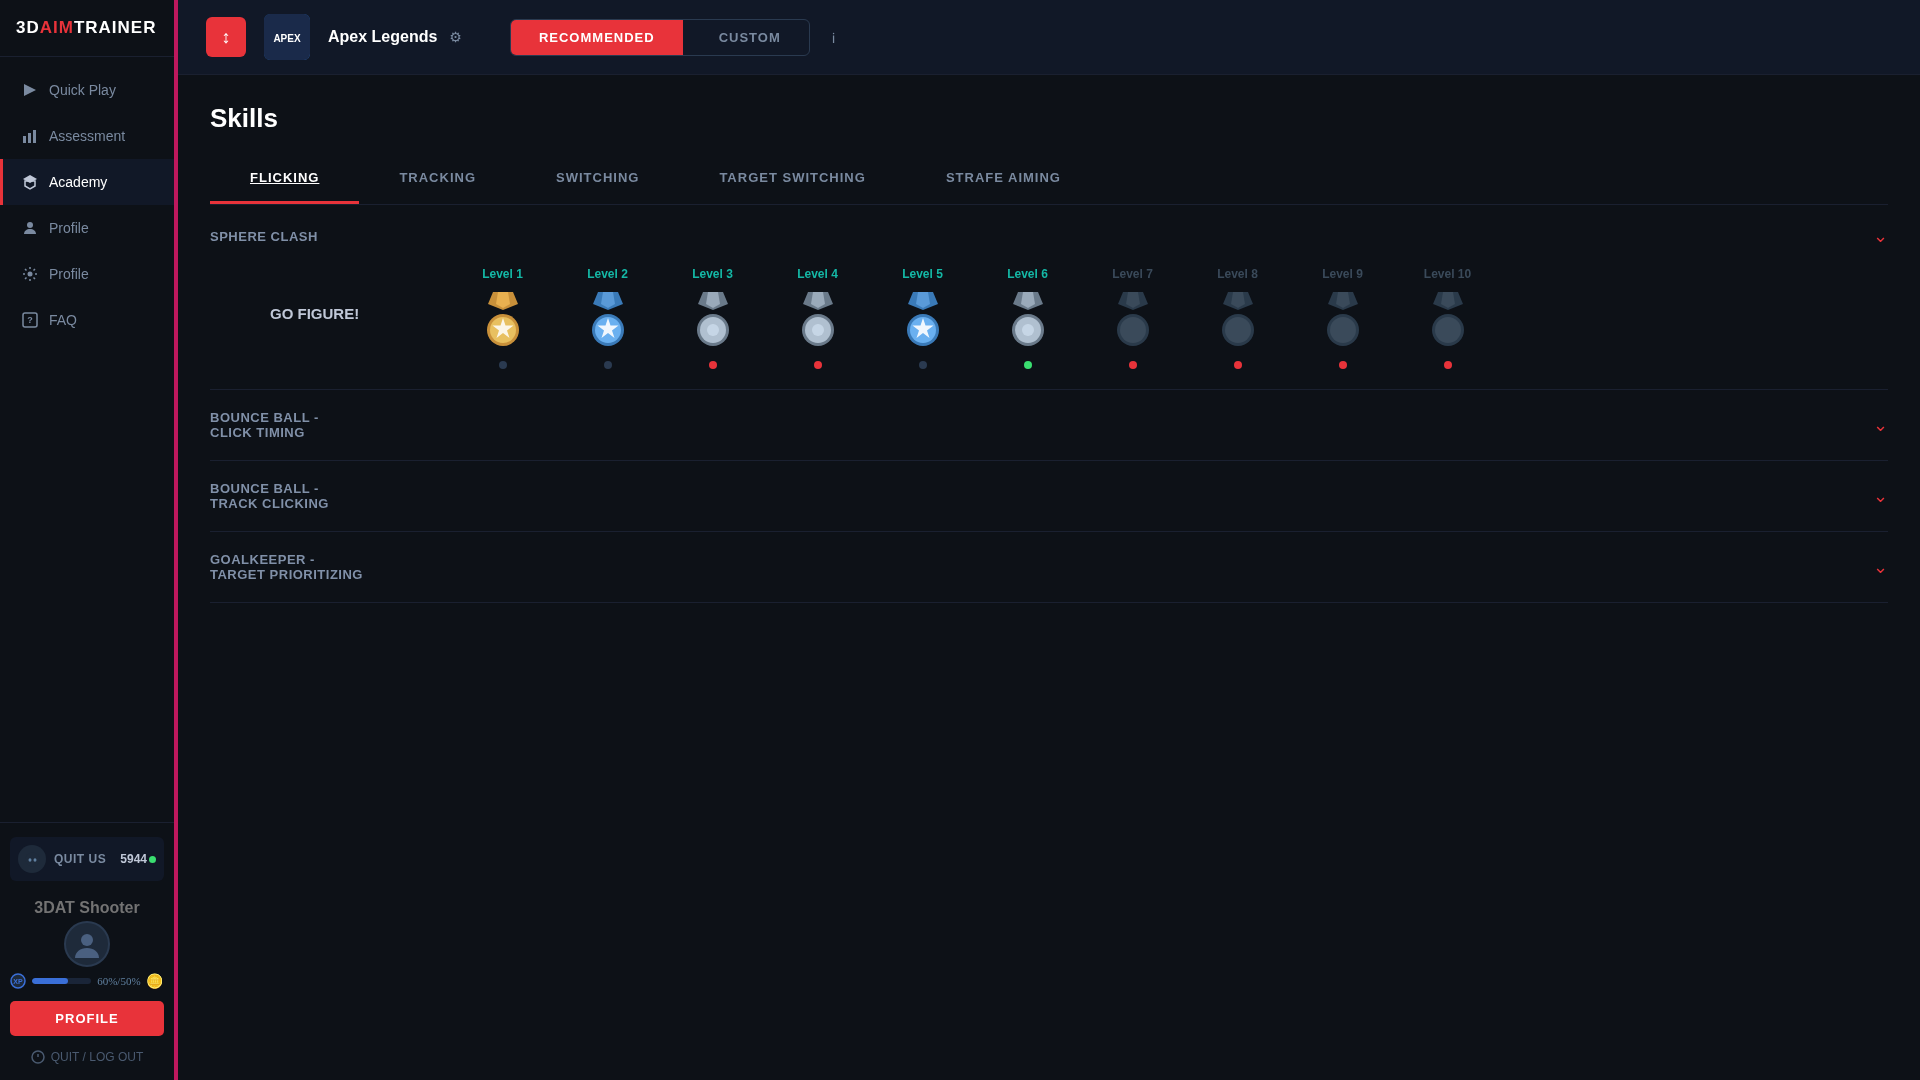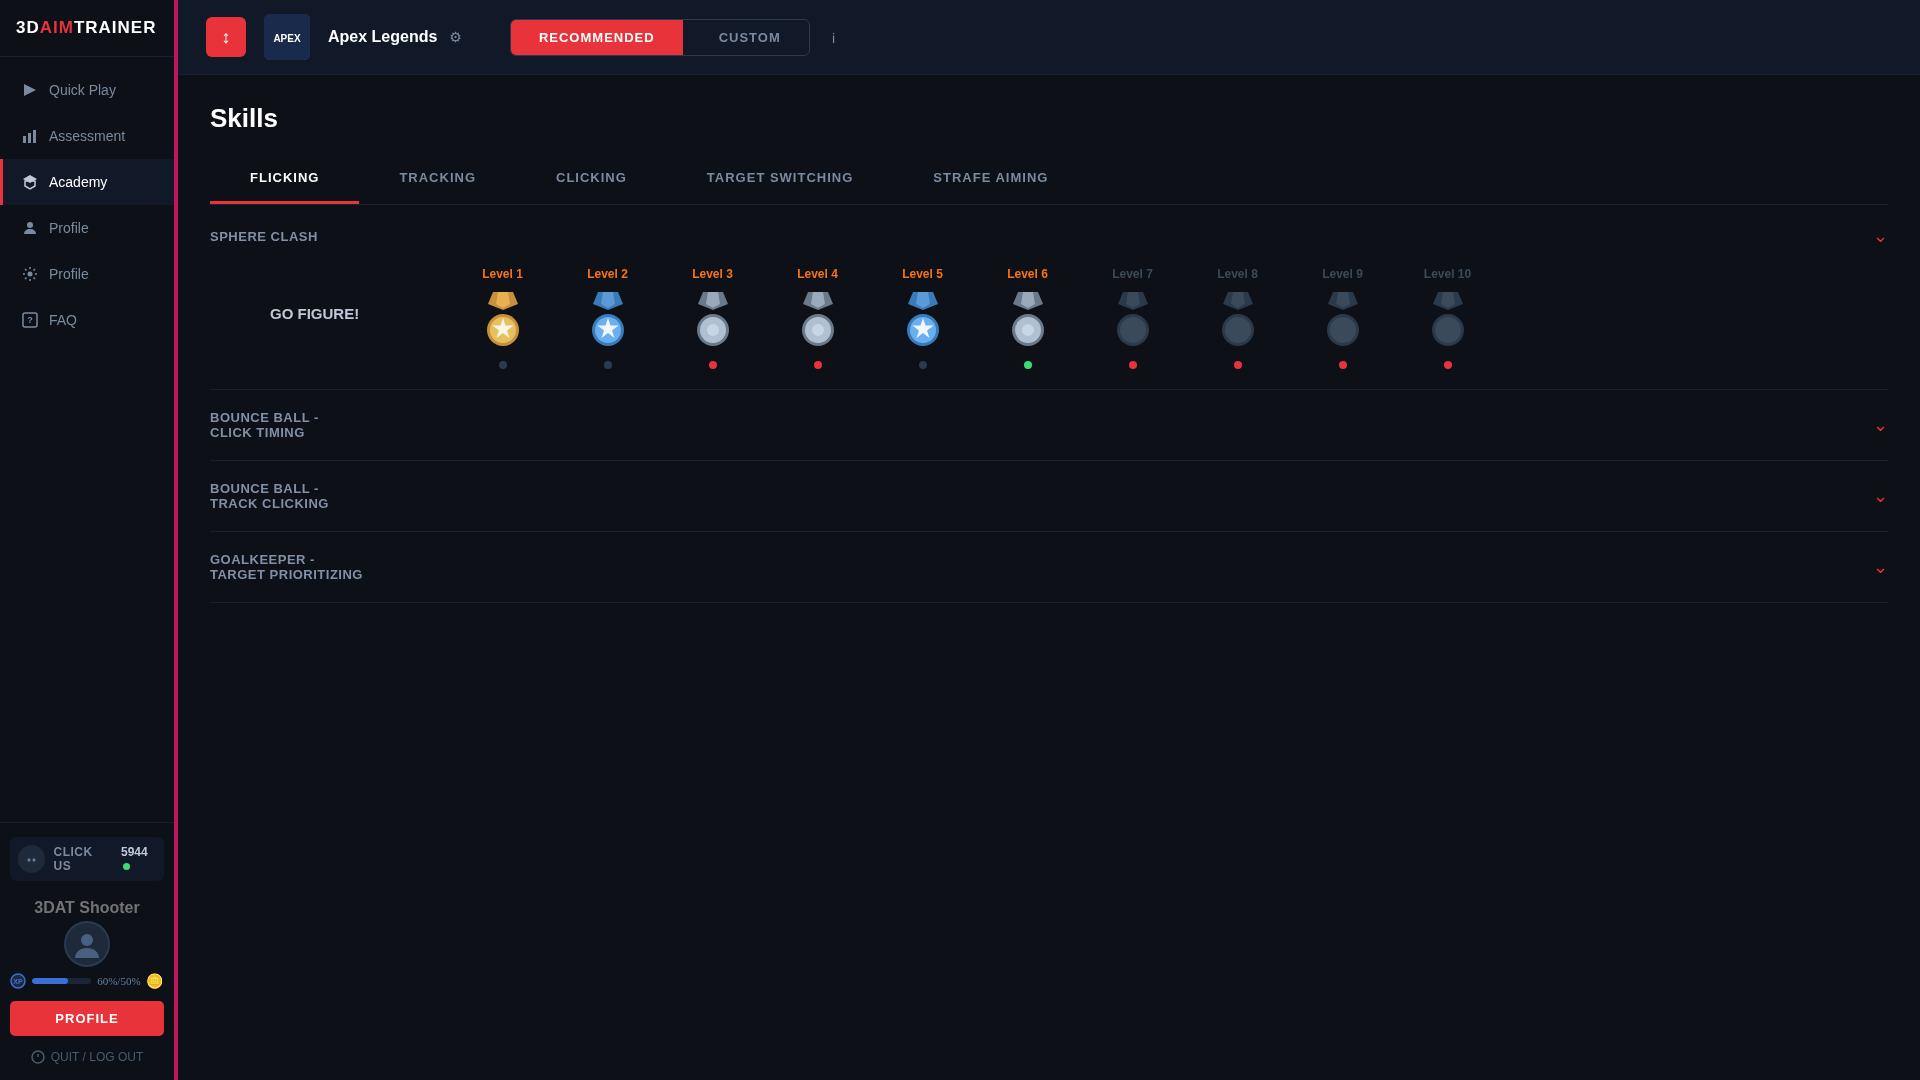--- a/index.html
+++ b/index.html
@@ -307,20 +307,21 @@
       letter-spacing: 1px;
       color: #7a8aa0;
       cursor: pointer;
       border-bottom: 3px solid transparent;
       transition: color 0.2s;
       position: relative;
     }
     .skill-tab.active {
       color: #fff;
       border-bottom: 3px solid #e8333a;
+      text-decoration: underline;
     }
 
     
     .exercise-section {
       border-bottom: 1px solid #1a2030;
     }
     .exercise-header {
       display: flex;
       align-items: center;
       padding: 20px 0;
@@ -357,21 +358,21 @@
 
     .level-col {
       display: flex;
       flex-direction: column;
       align-items: center;
       min-width: 105px;
       gap: 4px;
     }
     .level-label {
       font-size: 12px;
-      color: #f97316;
+      color: #14b8a6;
       font-weight: 600;
       margin-bottom: 6px;
     }
     .level-label.dim { color: #3a4a5a; }
 
     .medal {
       width: 52px;
       height: 62px;
       display: flex;
       flex-direction: column;
@@ -462,21 +463,21 @@
 
   <div class="sidebar-bottom">
     <div class="join-us-row">
       <div class="join-icon">
         <svg width="15" height="15" viewBox="0 0 15 15" fill="none">
             <circle cx="7.5" cy="7.5" r="7" fill="#1e2a3a"></circle>
             <ellipse cx="5" cy="8" rx="1.5" ry="1.8" fill="#6080a0"></ellipse>
             <ellipse cx="10" cy="8" rx="1.5" ry="1.8" fill="#6080a0"></ellipse>
           </svg>
       </div>
-      <span class="join-text">CLICK US</span>
+      <span class="join-text">QUIT US</span>
       <span class="join-count">
         <span>5944</span><span class="green-dot"></span>
       </span>
     </div>
     <div class="user-section">
       <span class="user-name">3DAT Shooter</span>
       <div class="user-avatar">
         <svg width="32" height="32" viewBox="0 0 32 32" fill="none">
             <circle cx="16" cy="12" r="6" fill="#4a6080"></circle>
             <path d="M4 30c0-6 5.4-10 12-10s12 4 12 10" fill="#4a6080"></path>
@@ -525,21 +526,21 @@
     </div>
     <span class="info-icon">ℹ</span>
   </div>
 
   <div class="content">
     <div class="skills-title">Skills</div>
 
     <div class="skill-tabs">
       <div class="skill-tab active">FLICKING</div>
       <div class="skill-tab">TRACKING</div>
-      <div class="skill-tab">CLICKING</div>
+      <div class="skill-tab">SWITCHING</div>
       <div class="skill-tab">TARGET SWITCHING</div>
       <div class="skill-tab">STRAFE AIMING</div>
     </div>
 
     <div class="exercise-section">
       <div class="exercise-header">
         <span class="exercise-name">SPHERE CLASH</span>
         <span class="chevron-down">⌄</span>
       </div>
 

